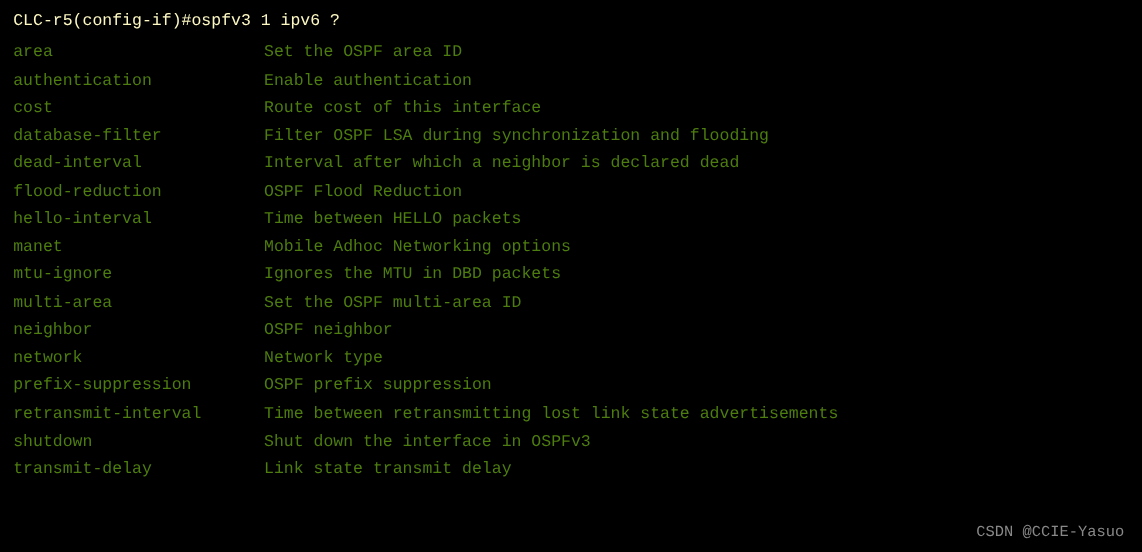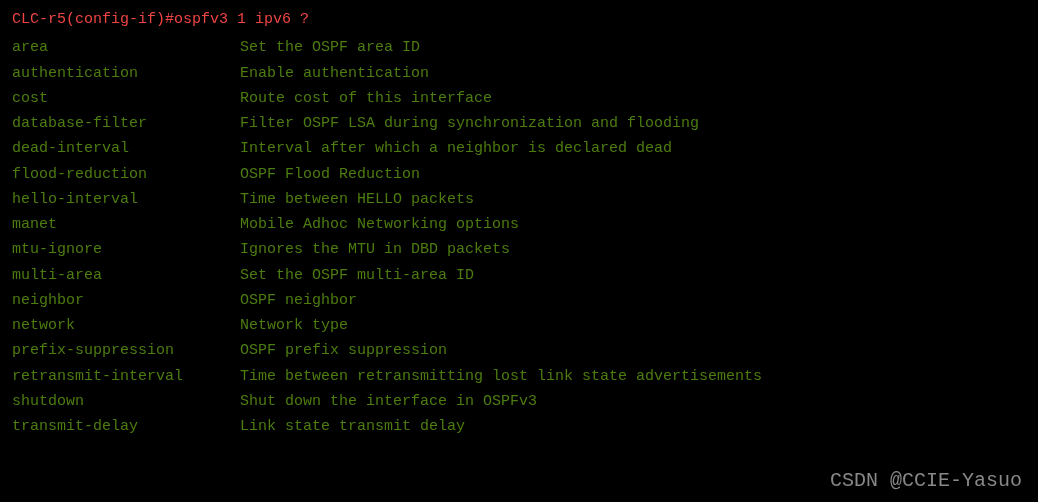--- a/index.html
+++ b/index.html
@@ -18,21 +18,21 @@
       overflow: hidden;
       position: relative;
     }
 
     .terminal {
       padding: 8px 12px;
       line-height: 1.55;
     }
 
     .prompt-line {
-      color: #ef4444;
+      color: #fef9c3;
       margin-bottom: 4px;
     }
 
     .cmd-table {
       width: 100%;
       border-collapse: collapse;
     }
 
     .cmd-table tr td {
       vertical-align: top;
@@ -47,21 +47,21 @@
 
     .cmd-table tr td:last-child {
       padding-left: 8px;
     }
 
     .watermark {
       position: absolute;
       bottom: 10px;
       right: 16px;
       color: #888888;
-      font-size: 20px;
+      font-size: 14px;
       font-family: 'Courier New', Courier, monospace;
     }
   </style>
 </head>
 <body>
 
 <div class="terminal">
   <div class="prompt-line">CLC-r5(config-if)#ospfv3  1 ipv6 ?</div>
   <table class="cmd-table">
     <tbody id="cmd-tbody">

